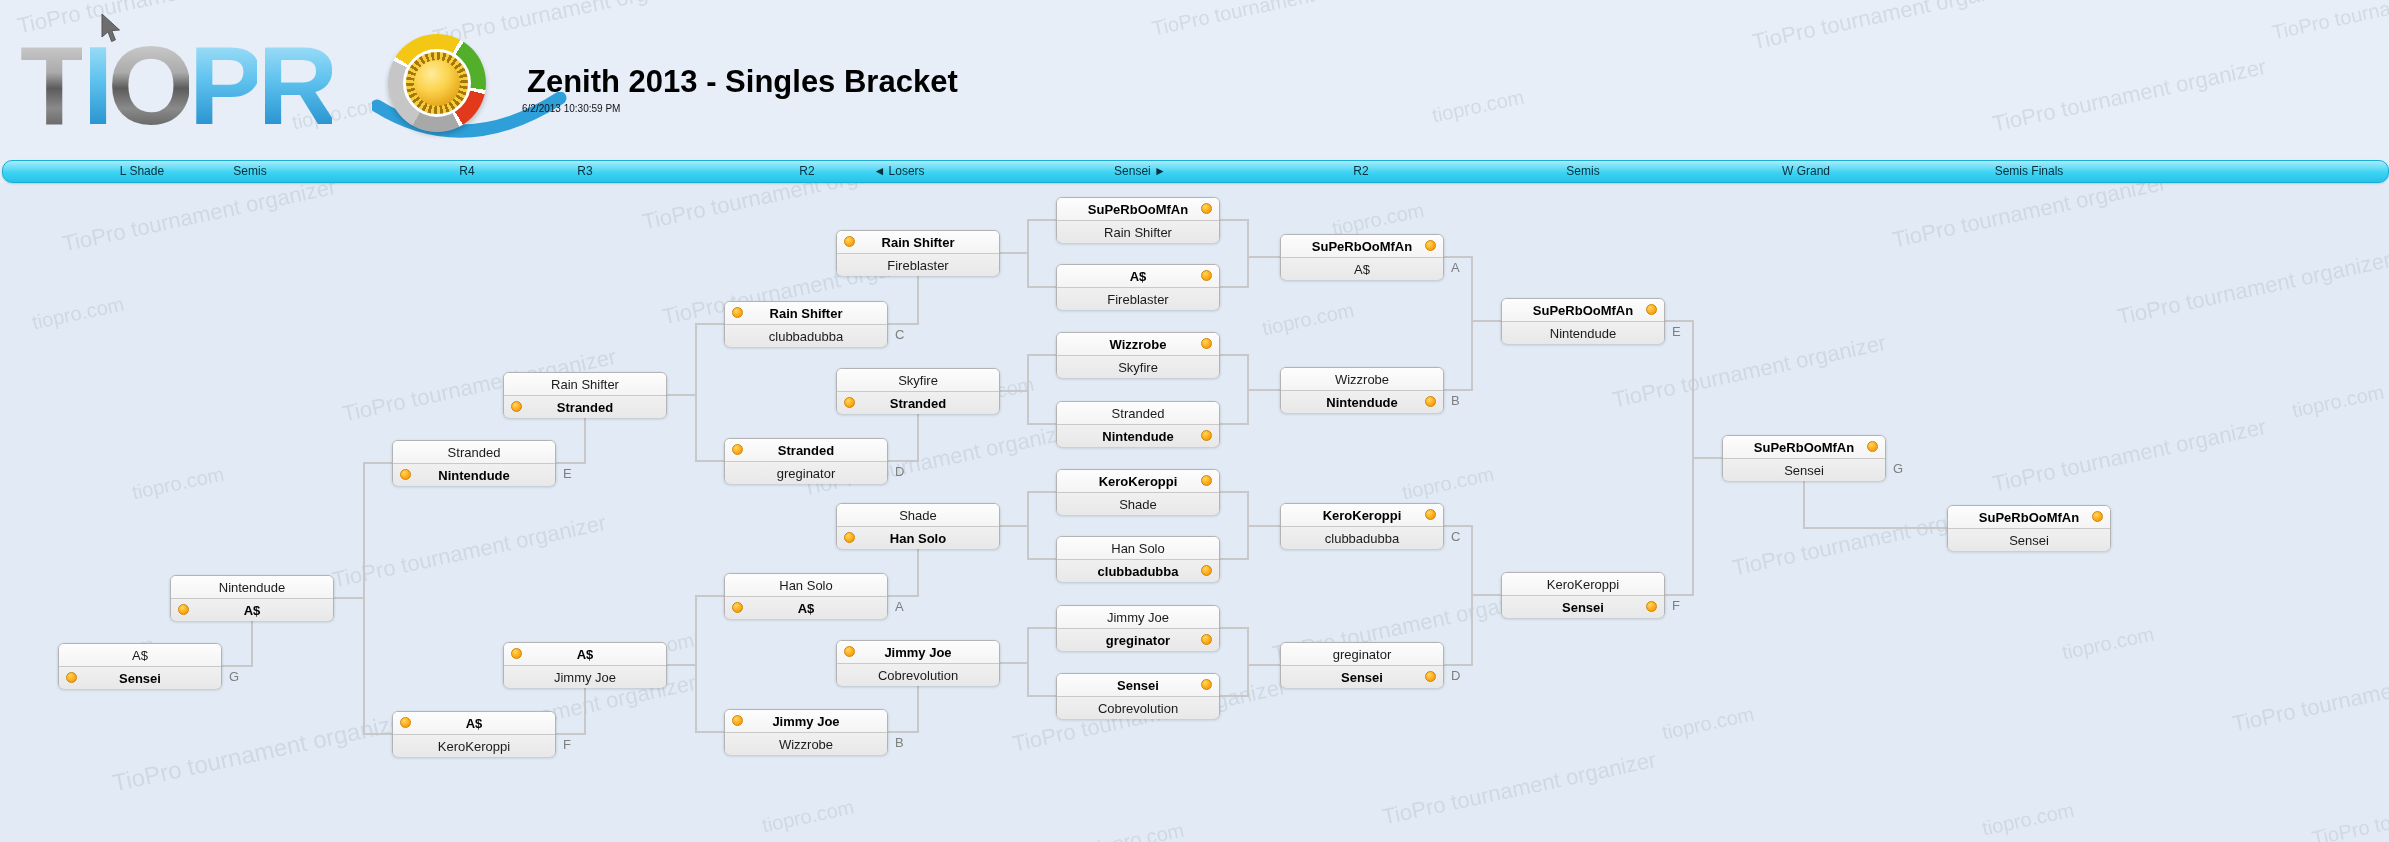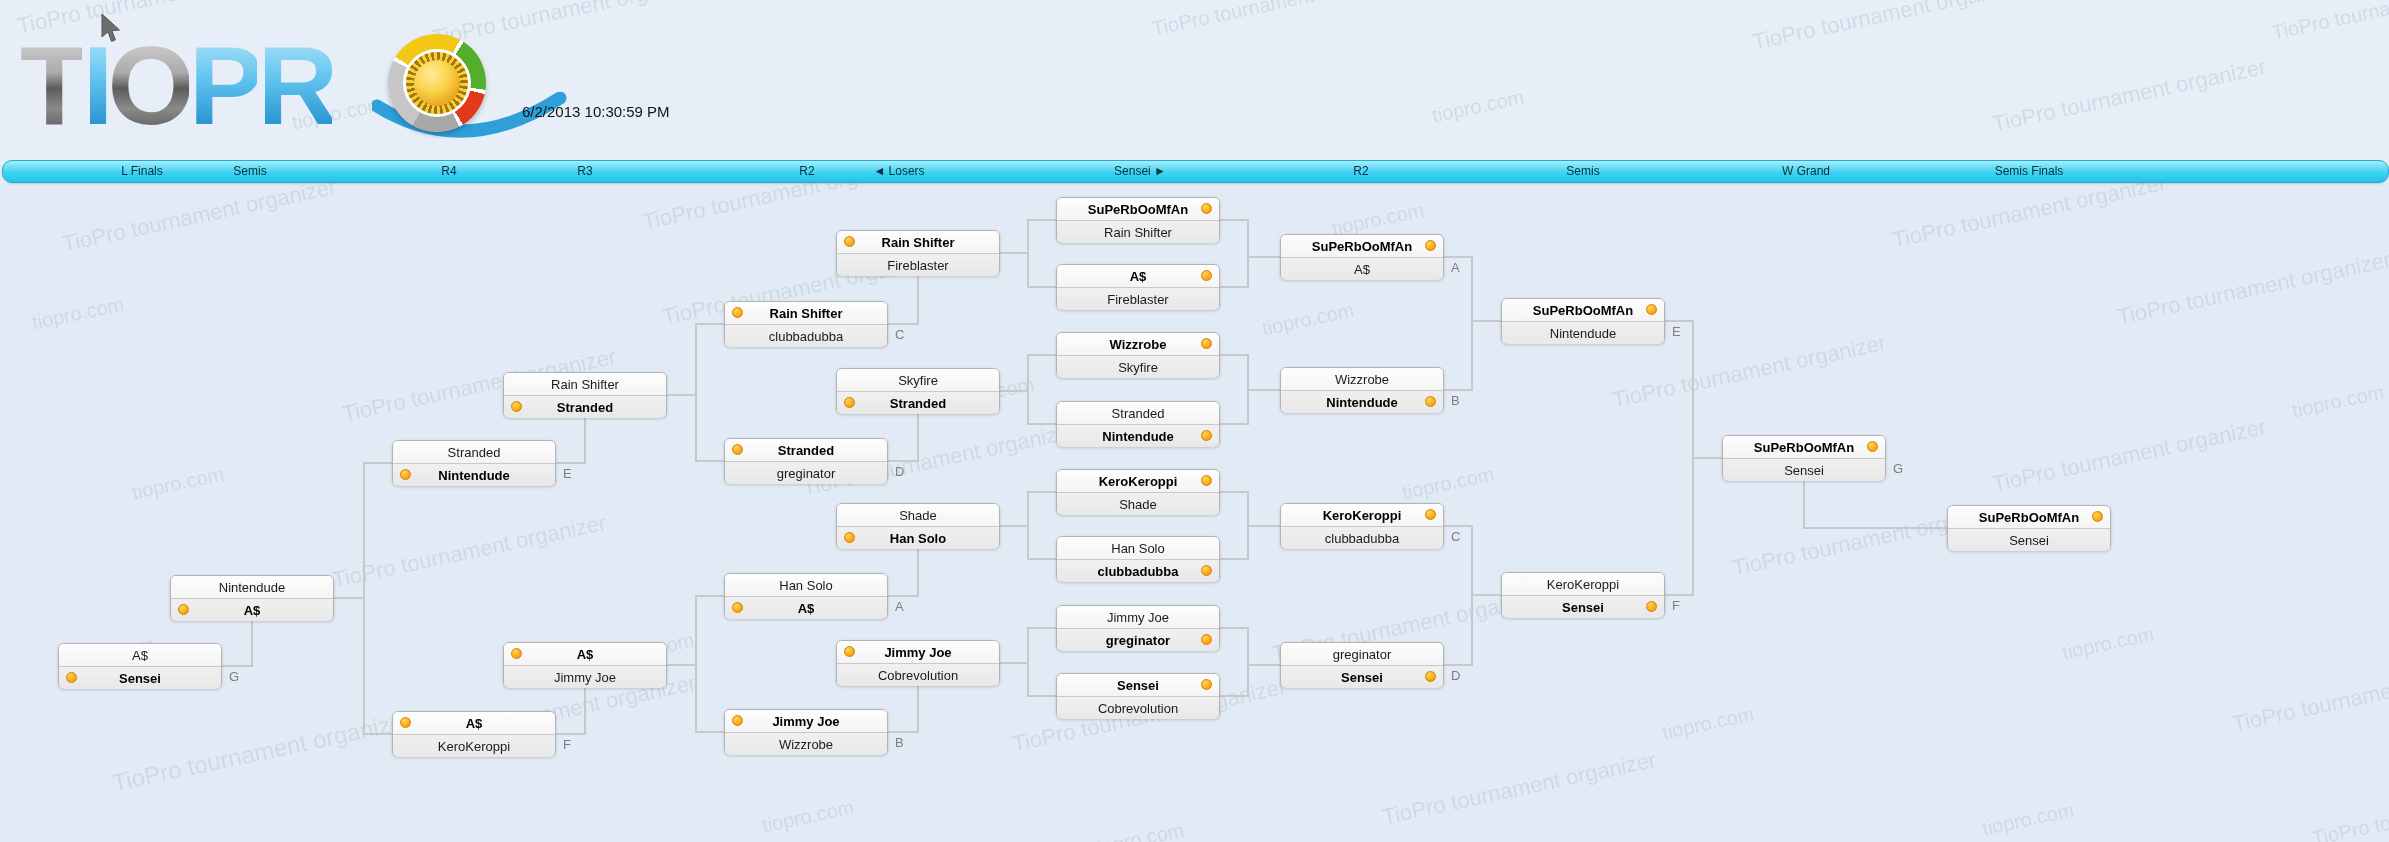--- a/index.html
+++ b/index.html
@@ -9,21 +9,21 @@
   
   .logo-text{position:absolute;left:20px;top:30px;font-weight:bold;font-size:112px;letter-spacing:-6px;line-height:1;}
   .lt{display:inline-block;-webkit-background-clip:text;background-clip:text;color:transparent;}
   .lt-metal{background-image:linear-gradient(180deg,#d9d9d9 0%,#ababab 38%,#5c5c5c 52%,#8a8a8a 70%,#4a4a4a 100%);-webkit-background-clip:text;background-clip:text;}
   .lt-blue{background-image:linear-gradient(180deg,#b5e7fa 0%,#5fc2ee 45%,#1583c6 100%);-webkit-background-clip:text;background-clip:text;}
   .swoosh{position:absolute;left:372px;top:92px;}
   .medal{position:absolute;left:388px;top:34px;width:98px;height:98px;border-radius:50%;box-shadow:0 3px 5px rgba(0,0,0,.22);}
   .medal-teeth{position:absolute;inset:15px;border-radius:50%;border:3px solid #fff;background:repeating-conic-gradient(#a97508 0 6deg,#f2cf3e 6deg 12deg);}
   .medal-center{position:absolute;inset:26px;border-radius:50%;background:radial-gradient(circle at 38% 30%,#ffeb9a 0%,#fbd34d 40%,#e8a81c 75%,#c8880e 100%);}
   .title{position:absolute;left:527px;top:64px;font-size:31px;font-weight:bold;color:var(--title,#000);letter-spacing:0px;}
-  .date{position:absolute;left:522px;top:103px;font-size:15px;color:#101418;}
+  .date{position:absolute;left:522px;top:103px;font-size:10px;color:#101418;}
   .cursor{position:absolute;left:100px;top:13px;}
   
   .roundbar{position:absolute;left:2px;top:160px;width:2385px;height:21px;border-radius:10px;
     background:linear-gradient(180deg,var(--bar-top,#A8ECFB) 0%,var(--bar-mid,#3DD3F2) 55%,var(--bar-bot,#25C3E9) 100%);
     border:1px solid var(--bar-border,#18AED6);box-shadow:0 1px 2px rgba(0,0,0,.15);}
   .rb-label{position:absolute;top:161px;height:21px;line-height:21px;font-size:12px;color:var(--bar-text,#05303F);transform:translateX(-50%);white-space:nowrap;}
   
   .cline{position:absolute;background:var(--line,#C8C8C8);}
   .match{position:absolute;width:164px;height:46px;border:1px solid var(--box-border,#B3B3B3);border-radius:6px;background:#fff;box-shadow:0 1px 3px rgba(0,0,0,.18);box-sizing:border-box;}
   .mrow{position:relative;height:22px;display:flex;align-items:center;justify-content:center;font-size:13px;color:#1b1b1b;}
@@ -89,31 +89,32 @@
     <div class="logo-text" id="logoText"><span class="lt lt-metal">T</span><span class="lt lt-blue">I</span><span class="lt lt-metal">O</span><span class="lt lt-blue">P</span><span class="lt lt-blue">R</span></div>
     <svg class="swoosh" width="195" height="62" viewBox="0 0 195 62">
       <path d="M5 14 Q 92 68 188 6" fill="none" stroke="#2E9FD8" stroke-width="13" stroke-linecap="round"></path>
     </svg>
     <div class="medal" id="medal" style="background: conic-gradient(from -58deg, rgb(243, 199, 19) 0deg, rgb(243, 199, 19) 86deg, rgb(255, 255, 255) 86deg, rgb(255, 255, 255) 91deg, rgb(83, 174, 41) 91deg, rgb(83, 174, 41) 156deg, rgb(255, 255, 255) 156deg, rgb(255, 255, 255) 161deg, rgb(226, 57, 27) 161deg, rgb(226, 57, 27) 206deg, rgb(255, 255, 255) 206deg, rgb(255, 255, 255) 211deg, rgb(168, 168, 168) 211deg, rgb(168, 168, 168) 268deg, rgb(198, 198, 198) 268deg, rgb(198, 198, 198) 355deg, rgb(255, 255, 255) 355deg, rgb(255, 255, 255) 360deg);">
       <div class="medal-teeth"></div>
       <div class="medal-center"></div>
     </div>
   </div>
 
+  <div class="title">Zenith 2013 - Singles Bracket</div>
   <div class="date">6/2/2013 10:30:59 PM</div>
 
   <svg class="cursor" width="26" height="32" viewBox="0 0 26 32">
     <path d="M2 1 L2 24 L8 18.8 L11.6 28.5 L15.4 26.8 L11.8 17.6 L19.5 17 Z" fill="#6e6e6e" stroke="#555" stroke-width="1"></path>
   </svg>
 
   <div class="roundbar"></div>
   <div id="rbLayer">
-      <span class="rb-label" style="left: 142px;">L Finals</span>
+      <span class="rb-label" style="left: 142px;">L Shade</span>
       <span class="rb-label" style="left: 250px;">Semis</span>
-      <span class="rb-label" style="left: 449px;">R4</span>
+      <span class="rb-label" style="left: 467px;">R4</span>
       <span class="rb-label" style="left: 585px;">R3</span>
       <span class="rb-label" style="left: 807px;">R2</span>
       <span class="rb-label" style="left: 899px;">◄ Losers</span>
       <span class="rb-label" style="left: 1140px;">Sensei ►</span>
       <span class="rb-label" style="left: 1361px;">R2</span>
       <span class="rb-label" style="left: 1583px;">Semis</span>
       <span class="rb-label" style="left: 1806px;">W Grand</span>
       <span class="rb-label" style="left: 2029px;">Semis Finals</span>
     </div>
 

